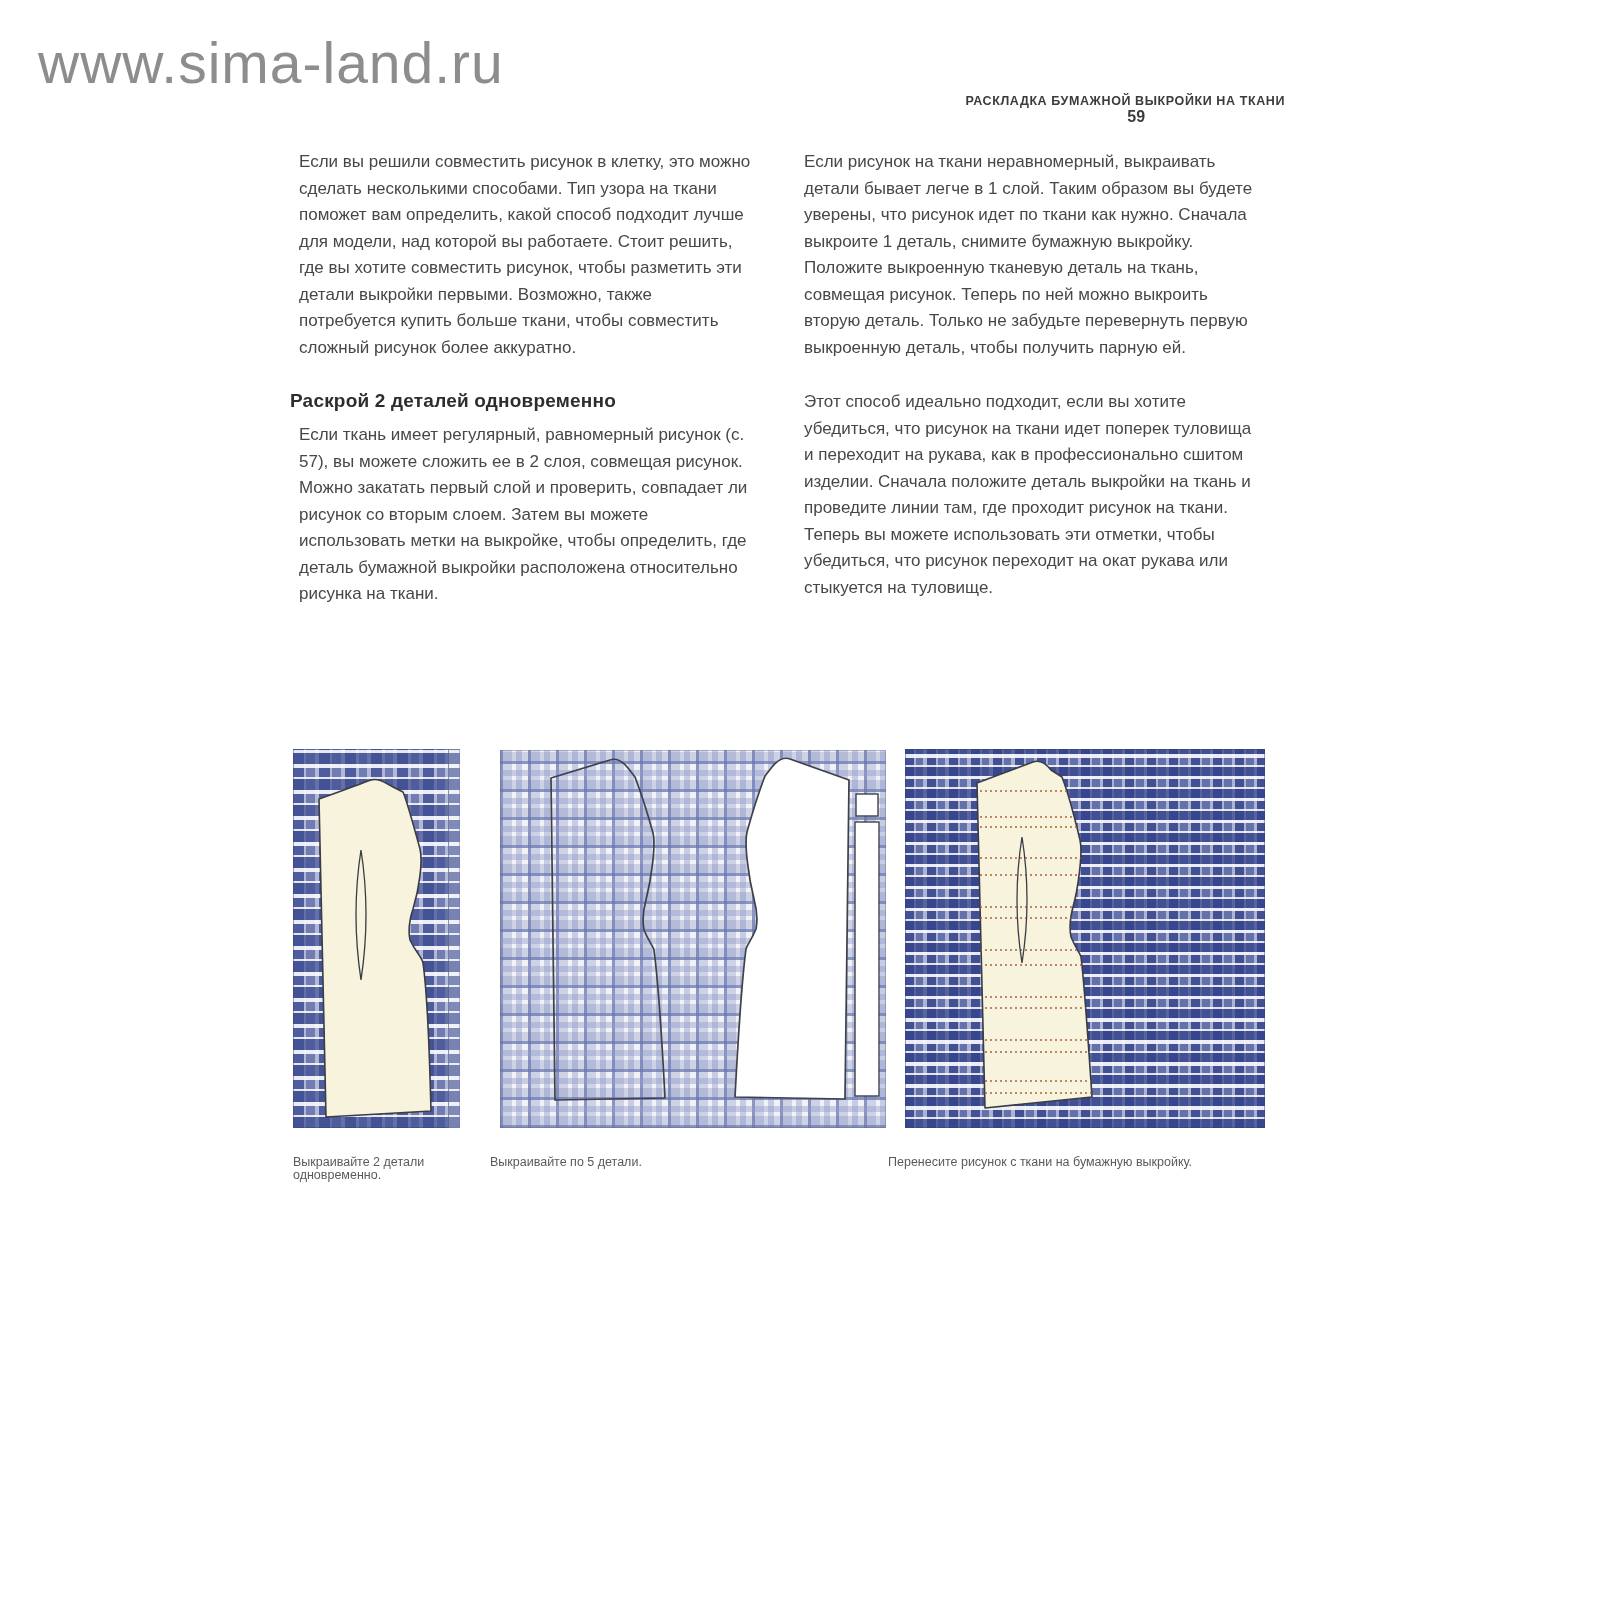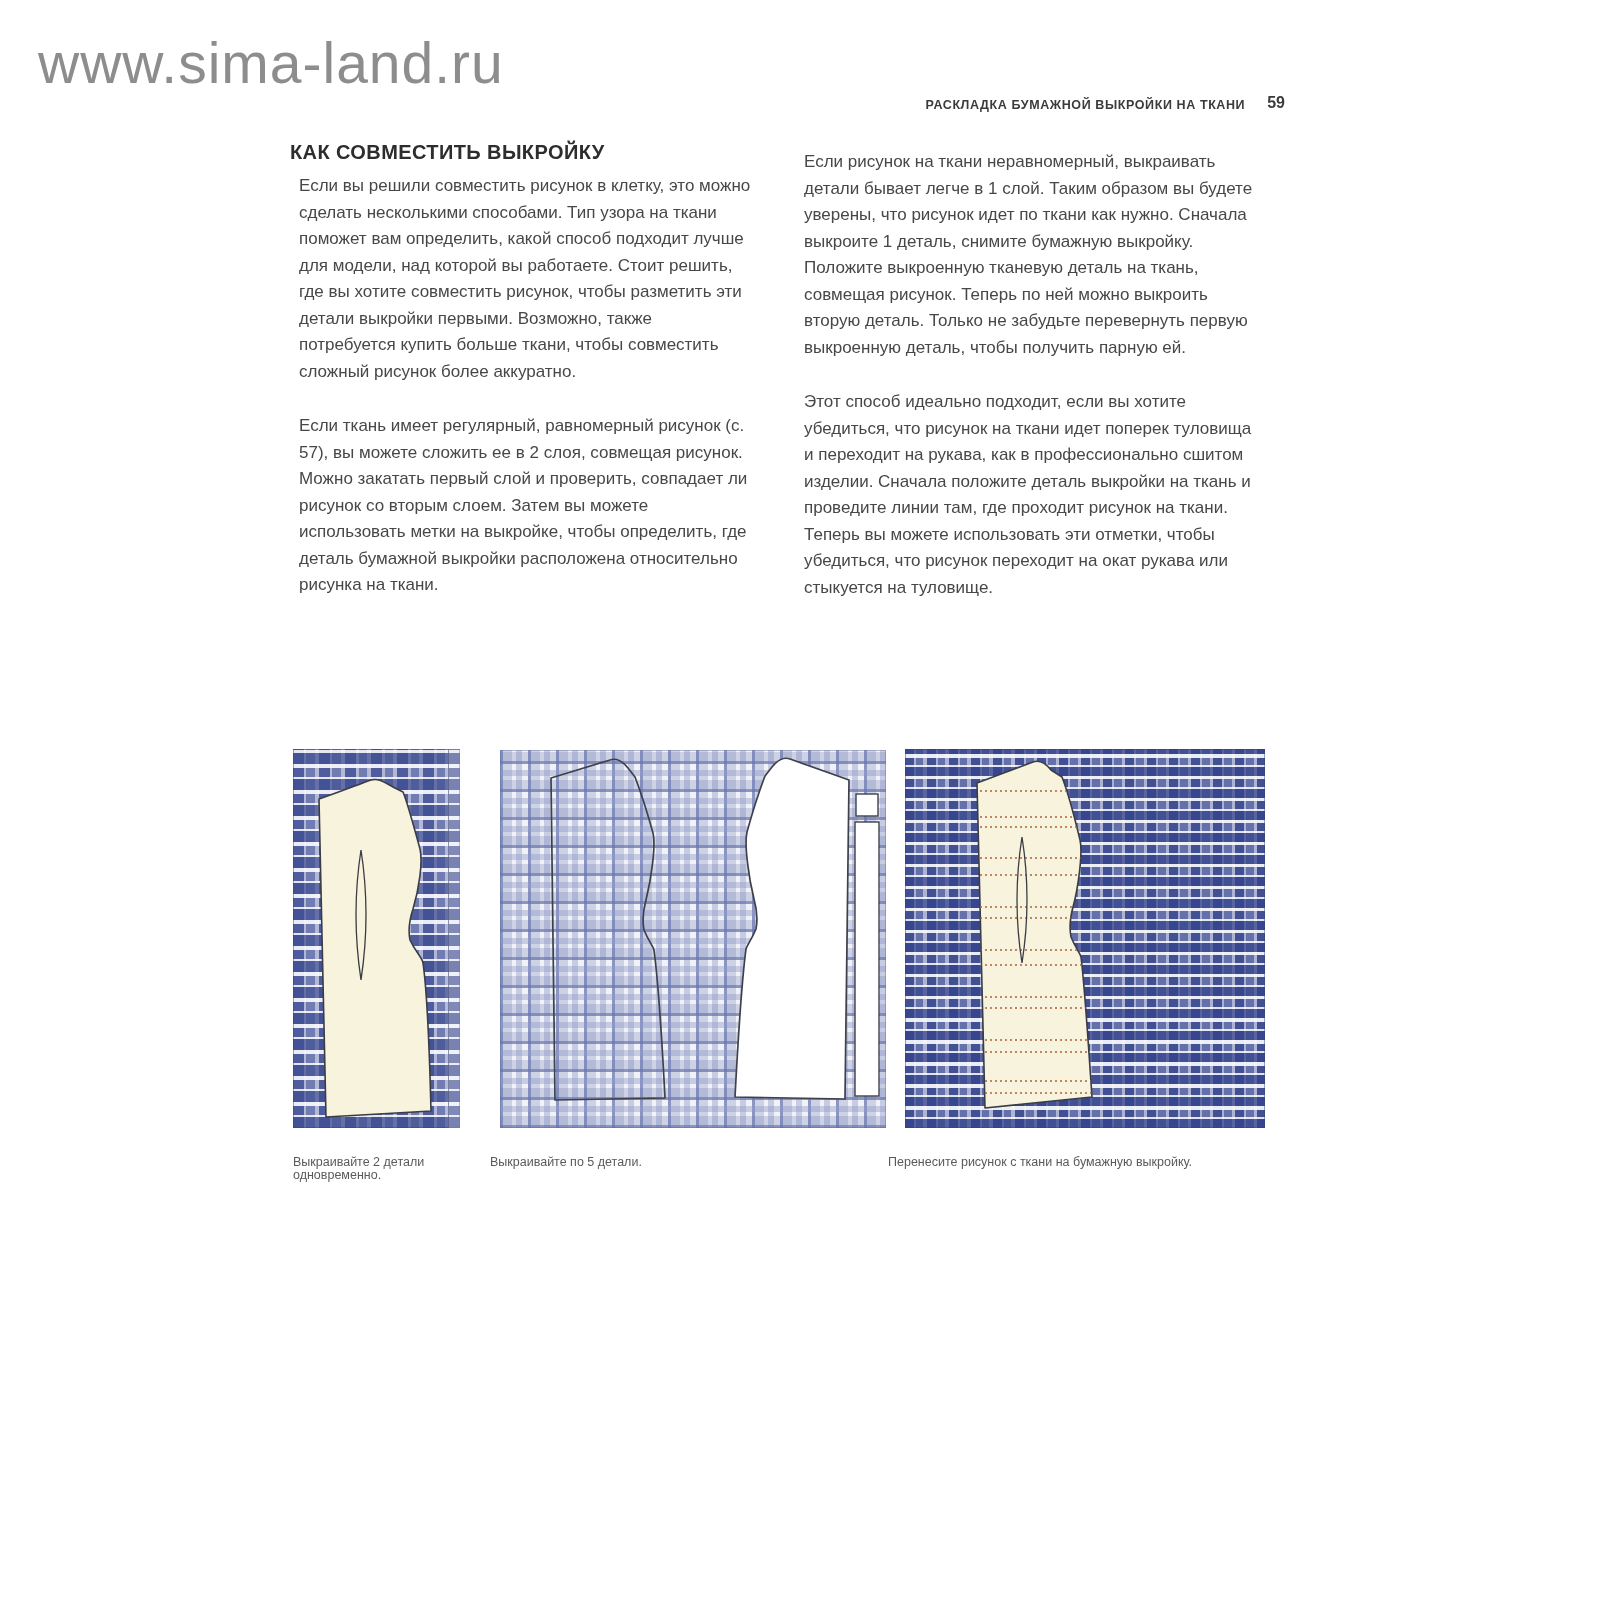--- a/index.html
+++ b/index.html
@@ -6,21 +6,21 @@
   .page{
     position:relative;width:1600px;height:1600px;background:#ffffff;overflow:hidden;
     font-family:Liberation Sans, sans-serif;
   }
   .watermark{
     position:absolute;left:38px;top:30px;
     font-size:57px;color:#8d8d8d;letter-spacing:1px;white-space:nowrap;
   }
   .page-header{
     position:absolute;top:94px;right:315px;
-    display:flex;align-items:flex-end;white-space:nowrap;
+    display:flex;align-items:center;white-space:nowrap;flex-direction:column;
   }
   .page-header .ph-title{
     font-size:12.5px;font-weight:bold;color:#3b3b3b;letter-spacing:.6px;
   }
   .page-header .ph-num{
     font-size:16px;font-weight:bold;color:#3b3b3b;margin-left:22px;
   }
   .col{position:absolute;top:140px;}
   .col-left{left:290px;width:470px;}
   .col-right{left:795px;width:478px;}
@@ -99,24 +99,24 @@
 
   <div class="watermark">www.sima-land.ru</div>
 
   <div class="page-header">
     <span class="ph-title">РАСКЛАДКА БУМАЖНОЙ ВЫКРОЙКИ НА ТКАНИ</span>
     <span class="ph-num">59</span>
   </div>
 
   <div class="col col-left">
     <div>
-      <h2 class="sec-heading caps">КАК СОВМЕСТИТЬ ВЫКРОЙКУ</h2>
       <p class="sec-body">Если вы решили совместить рисунок в клетку, это можно сделать несколькими способами. Тип узора на ткани поможет вам определить, какой способ подходит лучше для модели, над которой вы работаете. Стоит решить, где вы хотите совместить рисунок, чтобы разметить эти детали выкройки первыми. Возможно, также потребуется купить больше ткани, чтобы совместить сложный рисунок более аккуратно.</p>
     </div>
     <div class="sec2">
+      <h3 class="sec-heading">Раскрой 2 деталей одновременно</h3>
       <p class="sec-body">Если ткань имеет регулярный, равномерный рисунок (с. 57), вы можете сложить ее в 2 слоя, совмещая рисунок. Можно закатать первый слой и проверить, совпадает ли рисунок со вторым слоем. Затем вы можете использовать метки на выкройке, чтобы определить, где деталь бумажной выкройки расположена относительно рисунка на ткани.</p>
     </div>
   </div>
 
   <div class="col col-right">
     <div>
       <p class="sec-body">Если рисунок на ткани неравномерный, выкраивать детали бывает легче в 1 слой. Таким образом вы будете уверены, что рисунок идет по ткани как нужно. Сначала выкроите 1 деталь, снимите бумажную выкройку. Положите выкроенную тканевую деталь на ткань, совмещая рисунок. Теперь по ней можно выкроить вторую деталь. Только не забудьте перевернуть первую выкроенную деталь, чтобы получить парную ей.</p>
     </div>
     <div class="sec2">
       <p class="sec-body">Этот способ идеально подходит, если вы хотите убедиться, что рисунок на ткани идет поперек туловища и переходит на рукава, как в профессионально сшитом изделии. Сначала положите деталь выкройки на ткань и проведите линии там, где проходит рисунок на ткани. Теперь вы можете использовать эти отметки, чтобы убедиться, что рисунок переходит на окат рукава или стыкуется на туловище.</p>

